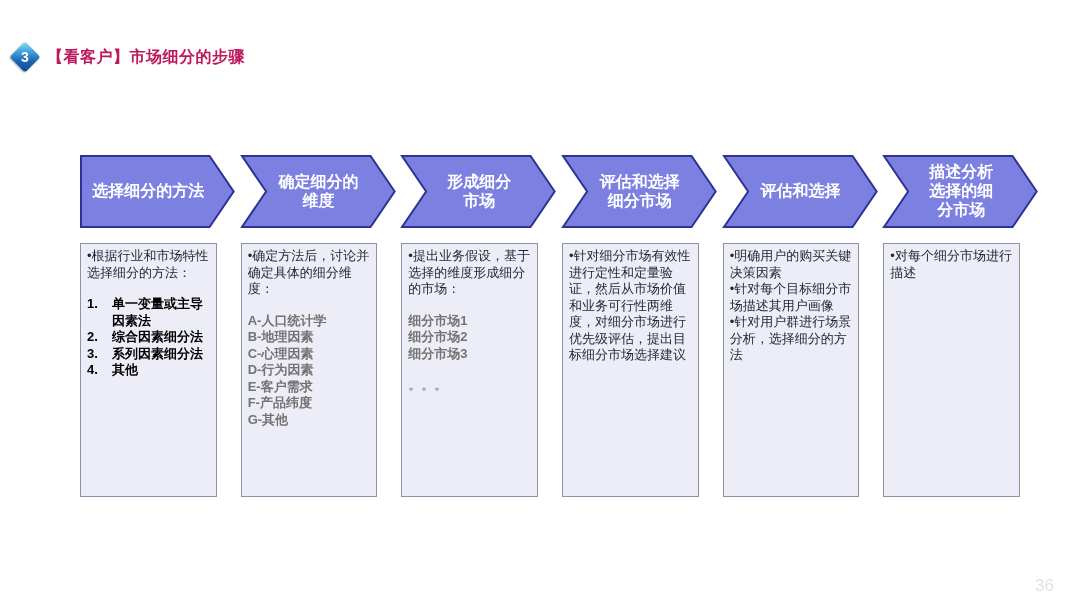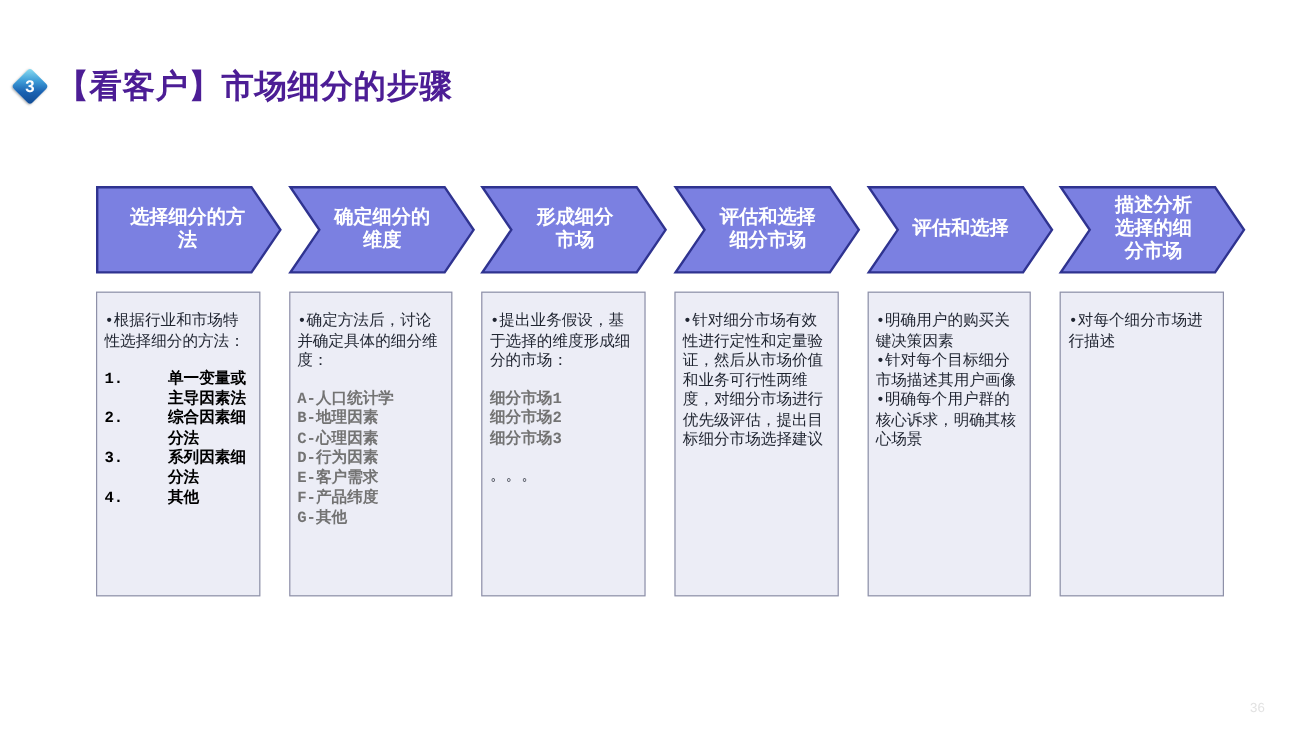--- a/index.html
+++ b/index.html
@@ -10,46 +10,46 @@
   }
   
   .header{position:absolute;top:36px;left:14px;display:flex;align-items:center;gap:11px;}
   .badge{
     width:22px;height:22px;flex:none;transform:rotate(45deg);
     background:linear-gradient(135deg,#8fe0f2 0%,#3f9ed8 35%,#1a62b2 65%,#114a92 100%);
     border-radius:3px;display:flex;align-items:center;justify-content:center;
     box-shadow:0 1px 2px rgba(0,0,0,.35);
   }
   .badge span{transform:rotate(-45deg);color:#fff;font-weight:700;font-size:14px;line-height:1;}
-  .title{font-size:27px;font-weight:700;color:#4c1d95;letter-spacing:.5px;white-space:nowrap;}
+  .title{font-size:16px;font-weight:700;color:#be185d;letter-spacing:.5px;white-space:nowrap;}
   
   .flow{position:absolute;left:80px;top:155px;width:940px;display:flex;gap:24px;}
   .step{flex:1 1 0;position:relative;min-width:0;}
   .arrow{position:relative;height:73px;width:calc(100% + 18px);margin-bottom:15px;}
   .arrow svg{position:absolute;inset:0;width:100%;height:100%;display:block;overflow:visible;}
   .arrow polygon{fill:var(--arrow-fill,#7b80e1);stroke:var(--arrow-border,#2f3390);stroke-width:2;vector-effect:non-scaling-stroke;}
   .arrow-label{
     position:absolute;inset:0;display:flex;align-items:center;justify-content:center;
     color:#fff;font-weight:700;font-size:16px;line-height:1.18;
     white-space:pre-line;text-align:center;padding:0 26px 0 27px;
   }
-  .step.first .arrow-label{padding-left:24px;}
+  .step.first .arrow-label{padding-left:8px;}
   
   .box{
     height:254px;box-sizing:border-box;overflow:hidden;
     background:var(--box-bg,#ecedf6);border:1px solid var(--box-border,#8e90a8);
-    padding:16px 6px;font-size:13px;line-height:1.27;color:var(--box-text,#1f2430);font-family:Liberation Mono, monospace;
+    padding:4px 6px;font-size:13px;line-height:1.27;color:var(--box-text,#1f2430);
   }
   .box .gap{height:15px;}
   .box .bold{font-weight:700;color:#737373;}
   .oli{display:flex;font-weight:700;color:#000;}
   .oli .num{flex:0 0 25px;}
-  .oli .t{flex:1 1 auto;min-width:0;margin-left:28px;}
+  .oli .t{flex:1 1 auto;min-width:0;}
   
-  .page-number{position:absolute;right:26px;bottom:12px;font-size:11px;color:#e2e2e2;}
+  .page-number{position:absolute;right:26px;bottom:12px;font-size:17px;color:#e2e2e2;}
 </style>
 </head>
 <body style="--arrow-fill: #7b80e1; --arrow-border: #2f3390; --box-bg: #ecedf6; --box-border: #8e90a8; --box-text: #1f2430;">
 
 <div class="header">
   <div class="badge">
     <span>3</span>
   </div>
   <h1 class="title">【看客户】市场细分的步骤</h1>
 </div>
@@ -136,21 +136,21 @@
     <div class="step">
     <div class="arrow">
       <svg viewBox="0 0 154 73" preserveAspectRatio="none">
         <polygon points="1,1 129,1 153,36.5 129,72 1,72 25,36.5"></polygon>
       </svg>
       <div class="arrow-label">评估和选择</div>
     </div>
     <div class="box">
         <div class="line">•明确用户的购买关键决策因素</div>
         <div class="line">•针对每个目标细分市场描述其用户画像</div>
-        <div class="line">•明确每个用户群的核心诉求，明确其核心场景</div>
+        <div class="line">•针对用户群进行场景分析，选择细分的方法</div>
       </div>
   </div>
     <div class="step">
     <div class="arrow">
       <svg viewBox="0 0 154 73" preserveAspectRatio="none">
         <polygon points="1,1 129,1 153,36.5 129,72 1,72 25,36.5"></polygon>
       </svg>
       <div class="arrow-label">描述分析
 选择的细
 分市场</div>

